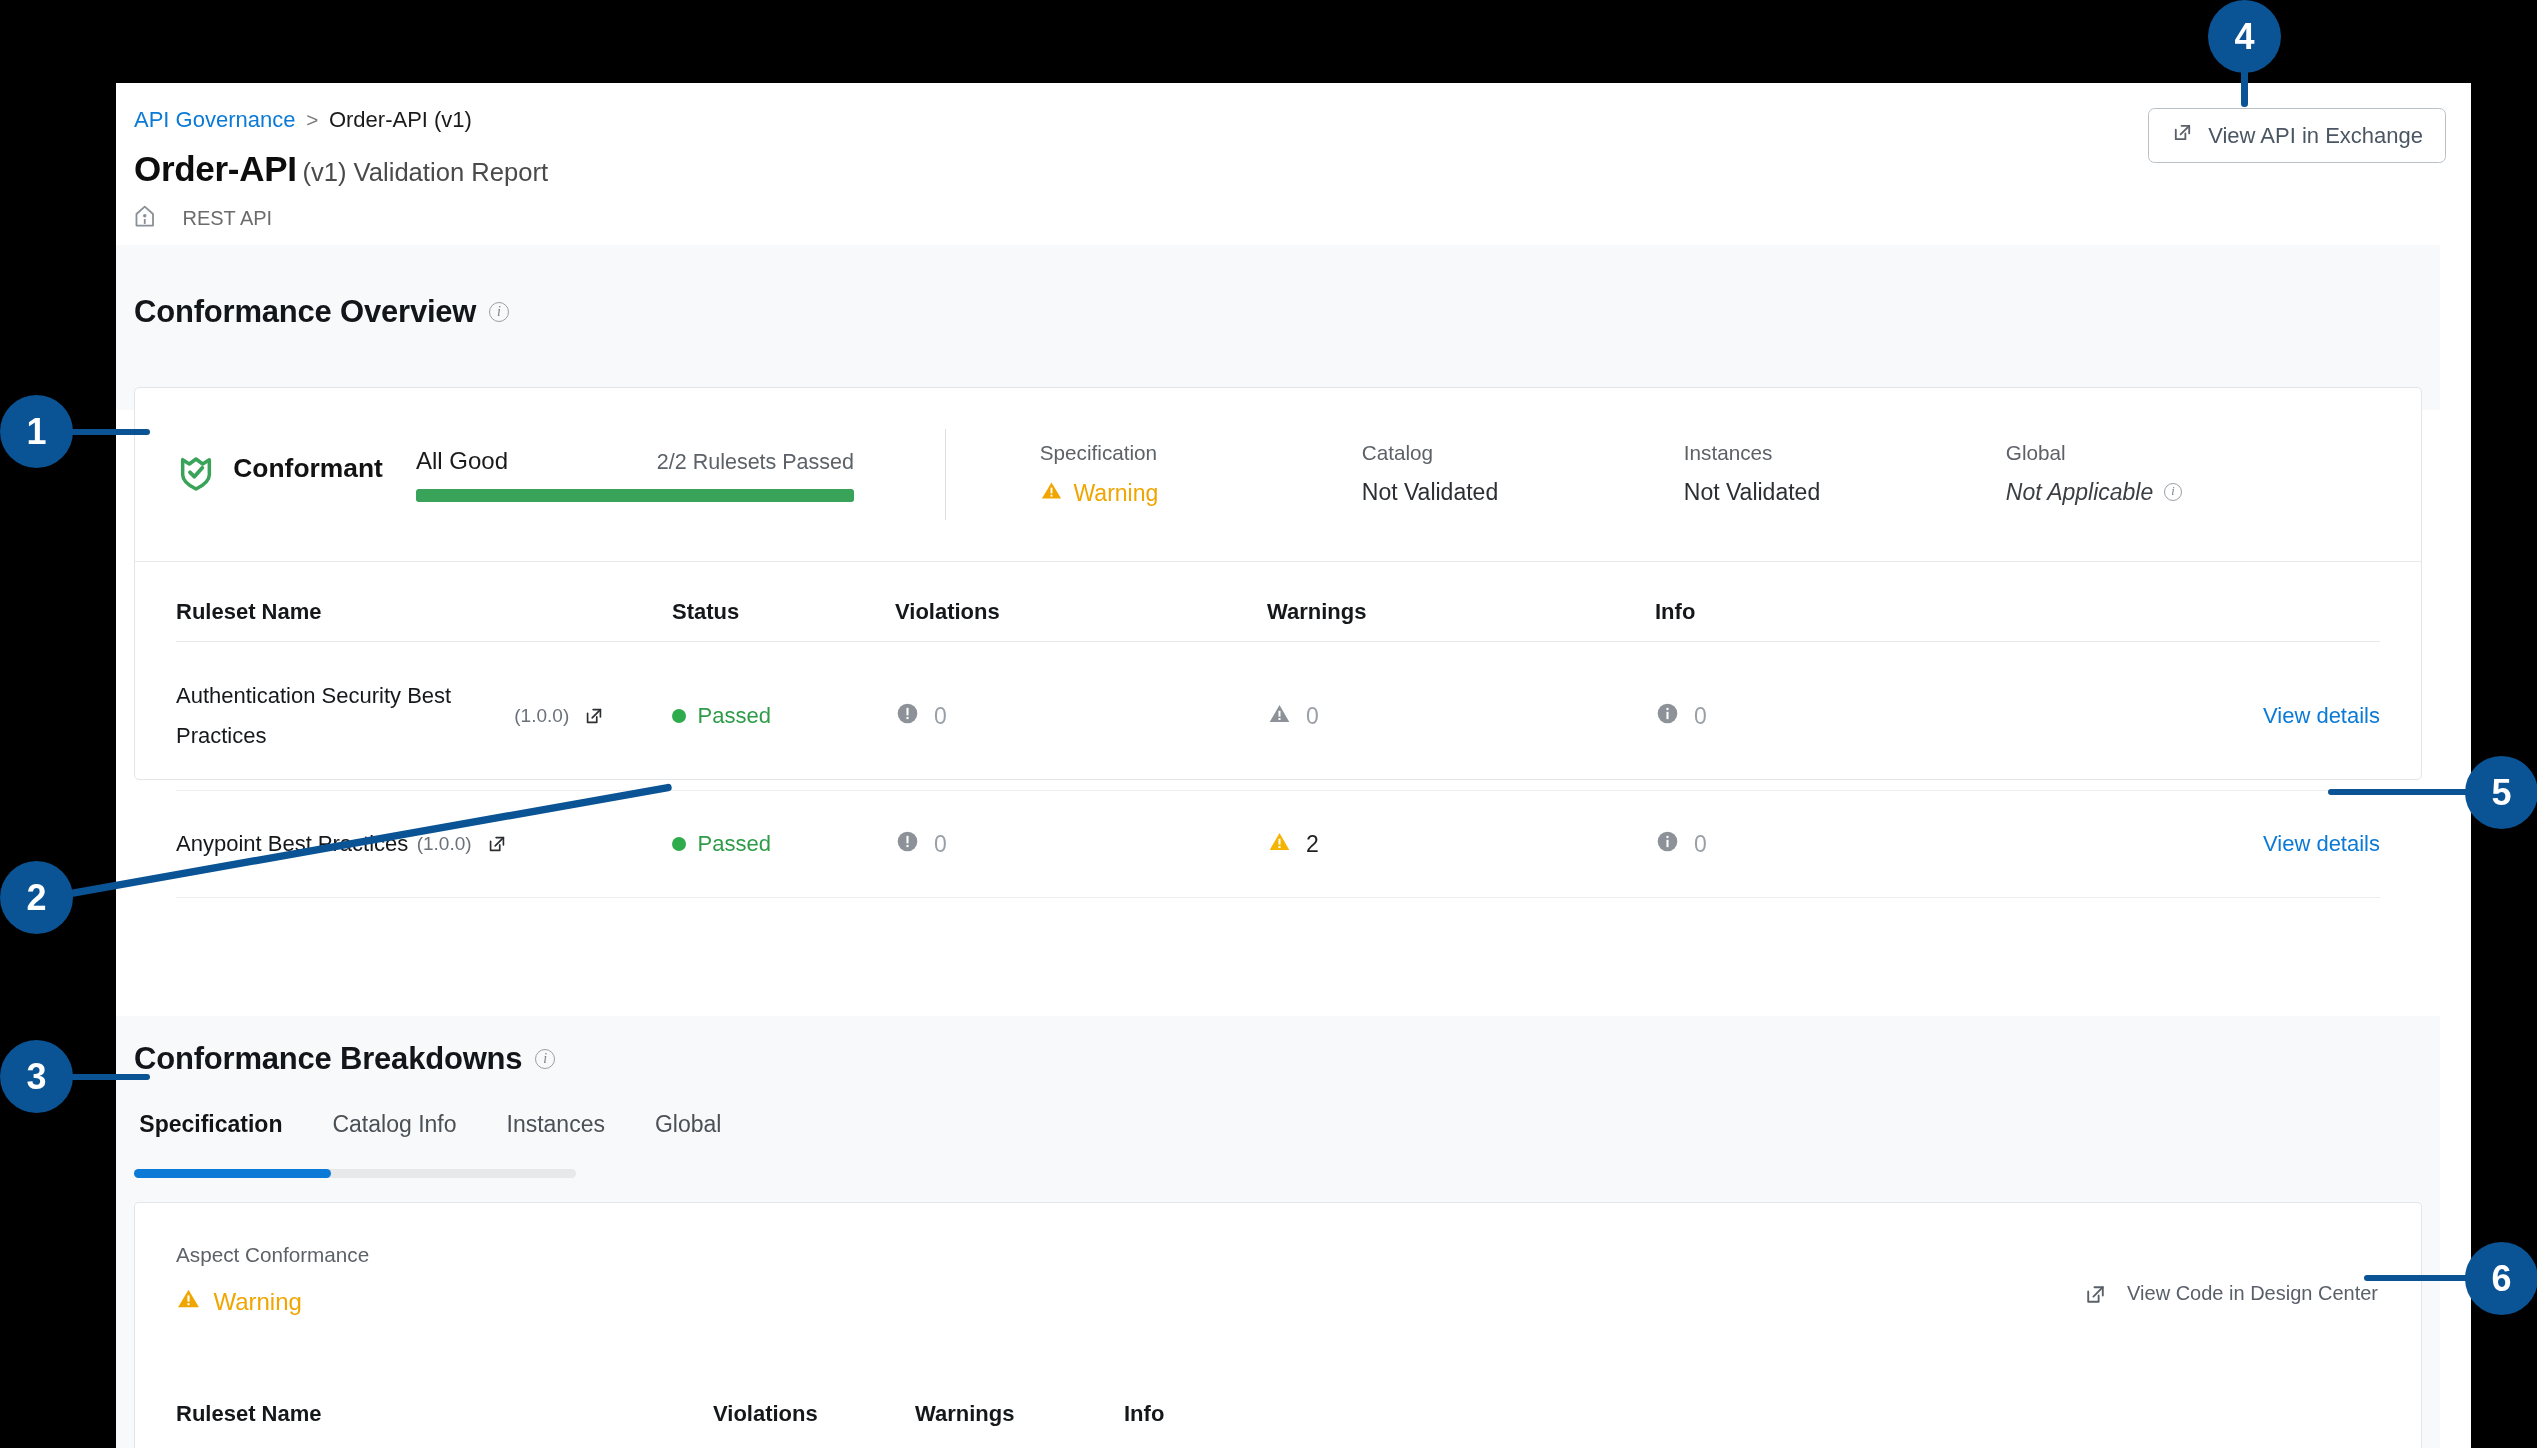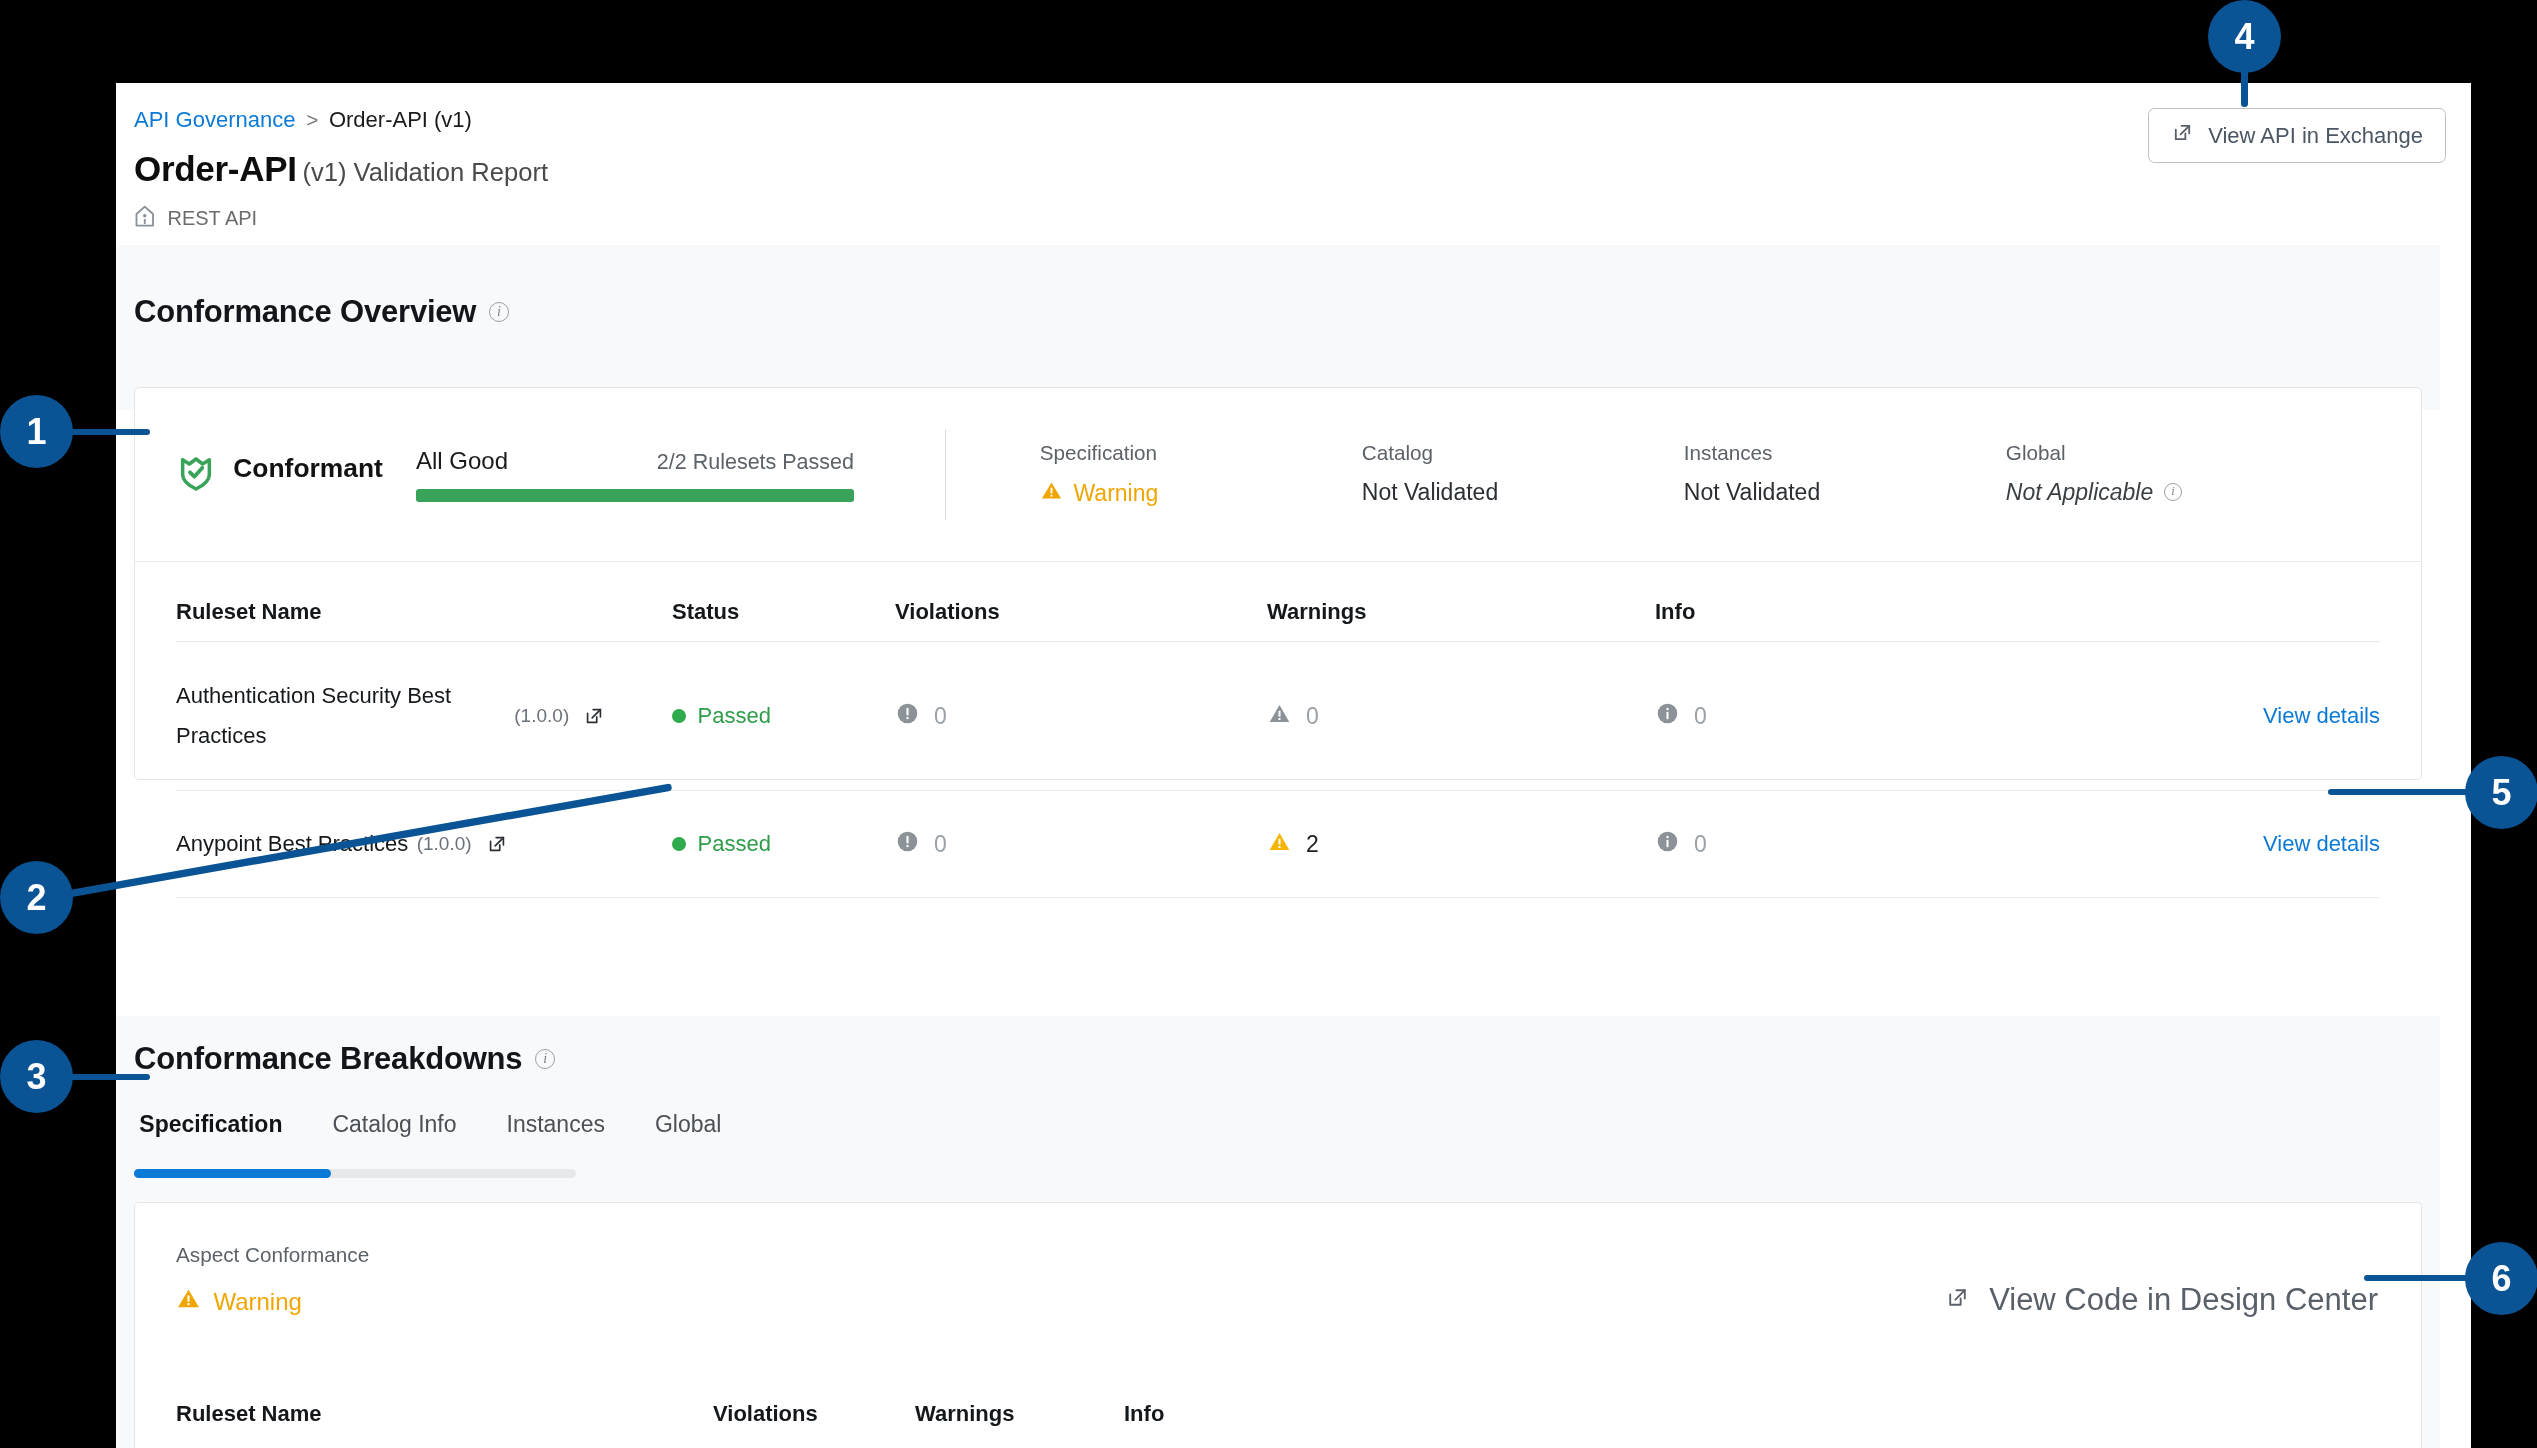--- a/index.html
+++ b/index.html
@@ -38,21 +38,21 @@
   .page-title .strong {
     font-size: 35px; font-weight: bold; color: #0d0d0d;
     letter-spacing: -0.3px;
   }
   .page-title .light {
     font-size: 25.6px; font-weight: normal; color: #4a4a4a;
     margin-left: 5.8px;
   }
   .subtitle-row {
     position: absolute; left: 18px; top: 121px;
-    display: flex; align-items: center; gap: 12px;
+    display: flex; align-items: center; gap: 27px;
   }
   .subtitle-row .label { font-size: 20px; color: #6b6b6b; }
 
   
   .exchange-btn {
     position: absolute; right: 25px; top: 25px;
     height: 55px; padding: 0 22px;
     display: flex; align-items: center; gap: 14px;
     border: 1.7px solid #b9c0c7; border-radius: 6.6px;
     background: #ffffff; cursor: pointer;
@@ -182,22 +182,22 @@
     position: absolute; height: 9px; border-radius: 5px; background: #0b7ad6;
   }
 
   
   .aspect-label { position: absolute; font-size: 20.7px; color: #5c6268; }
   .aspect-status {
     position: absolute; display: flex; align-items: center; gap: 12.4px;
     font-size: 24px; color: #f0a500;
   }
   .design-center {
-    position: absolute; display: flex; align-items: flex-end; gap: 19px;
-    font-size: 31px; color: #5a6069; cursor: pointer;
+    position: absolute; display: flex; align-items: flex-start; gap: 19px;
+    font-size: 20px; color: #5a6069; cursor: pointer;
   }
   .btbl-head { position: absolute; display: flex; }
   .btbl-head .th { font-size: 22px; font-weight: bold; color: #15181b; }
 
   
   .callout {
     position: absolute; border-radius: 50%;
     background: #0a5394; color: #ffffff;
     display: flex; align-items: center; justify-content: center;
     font-size: 36px; font-weight: bold;

